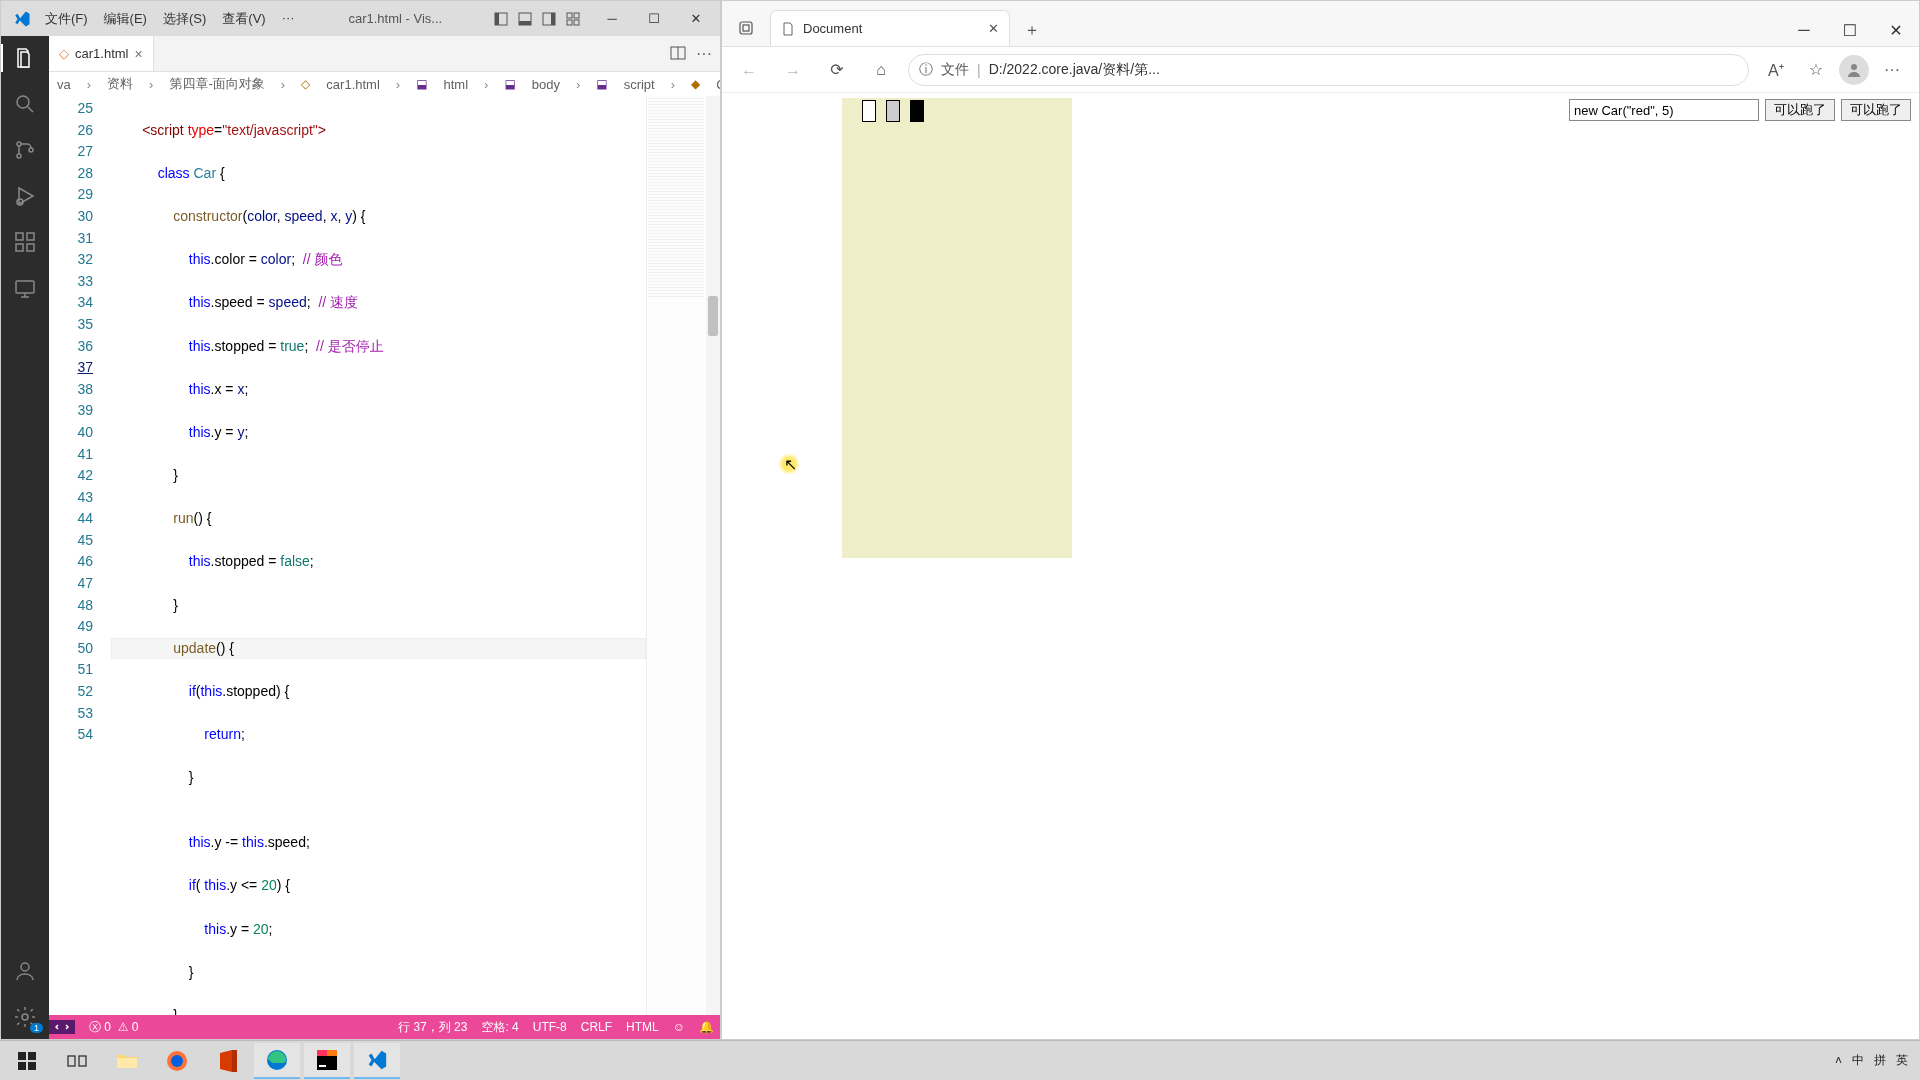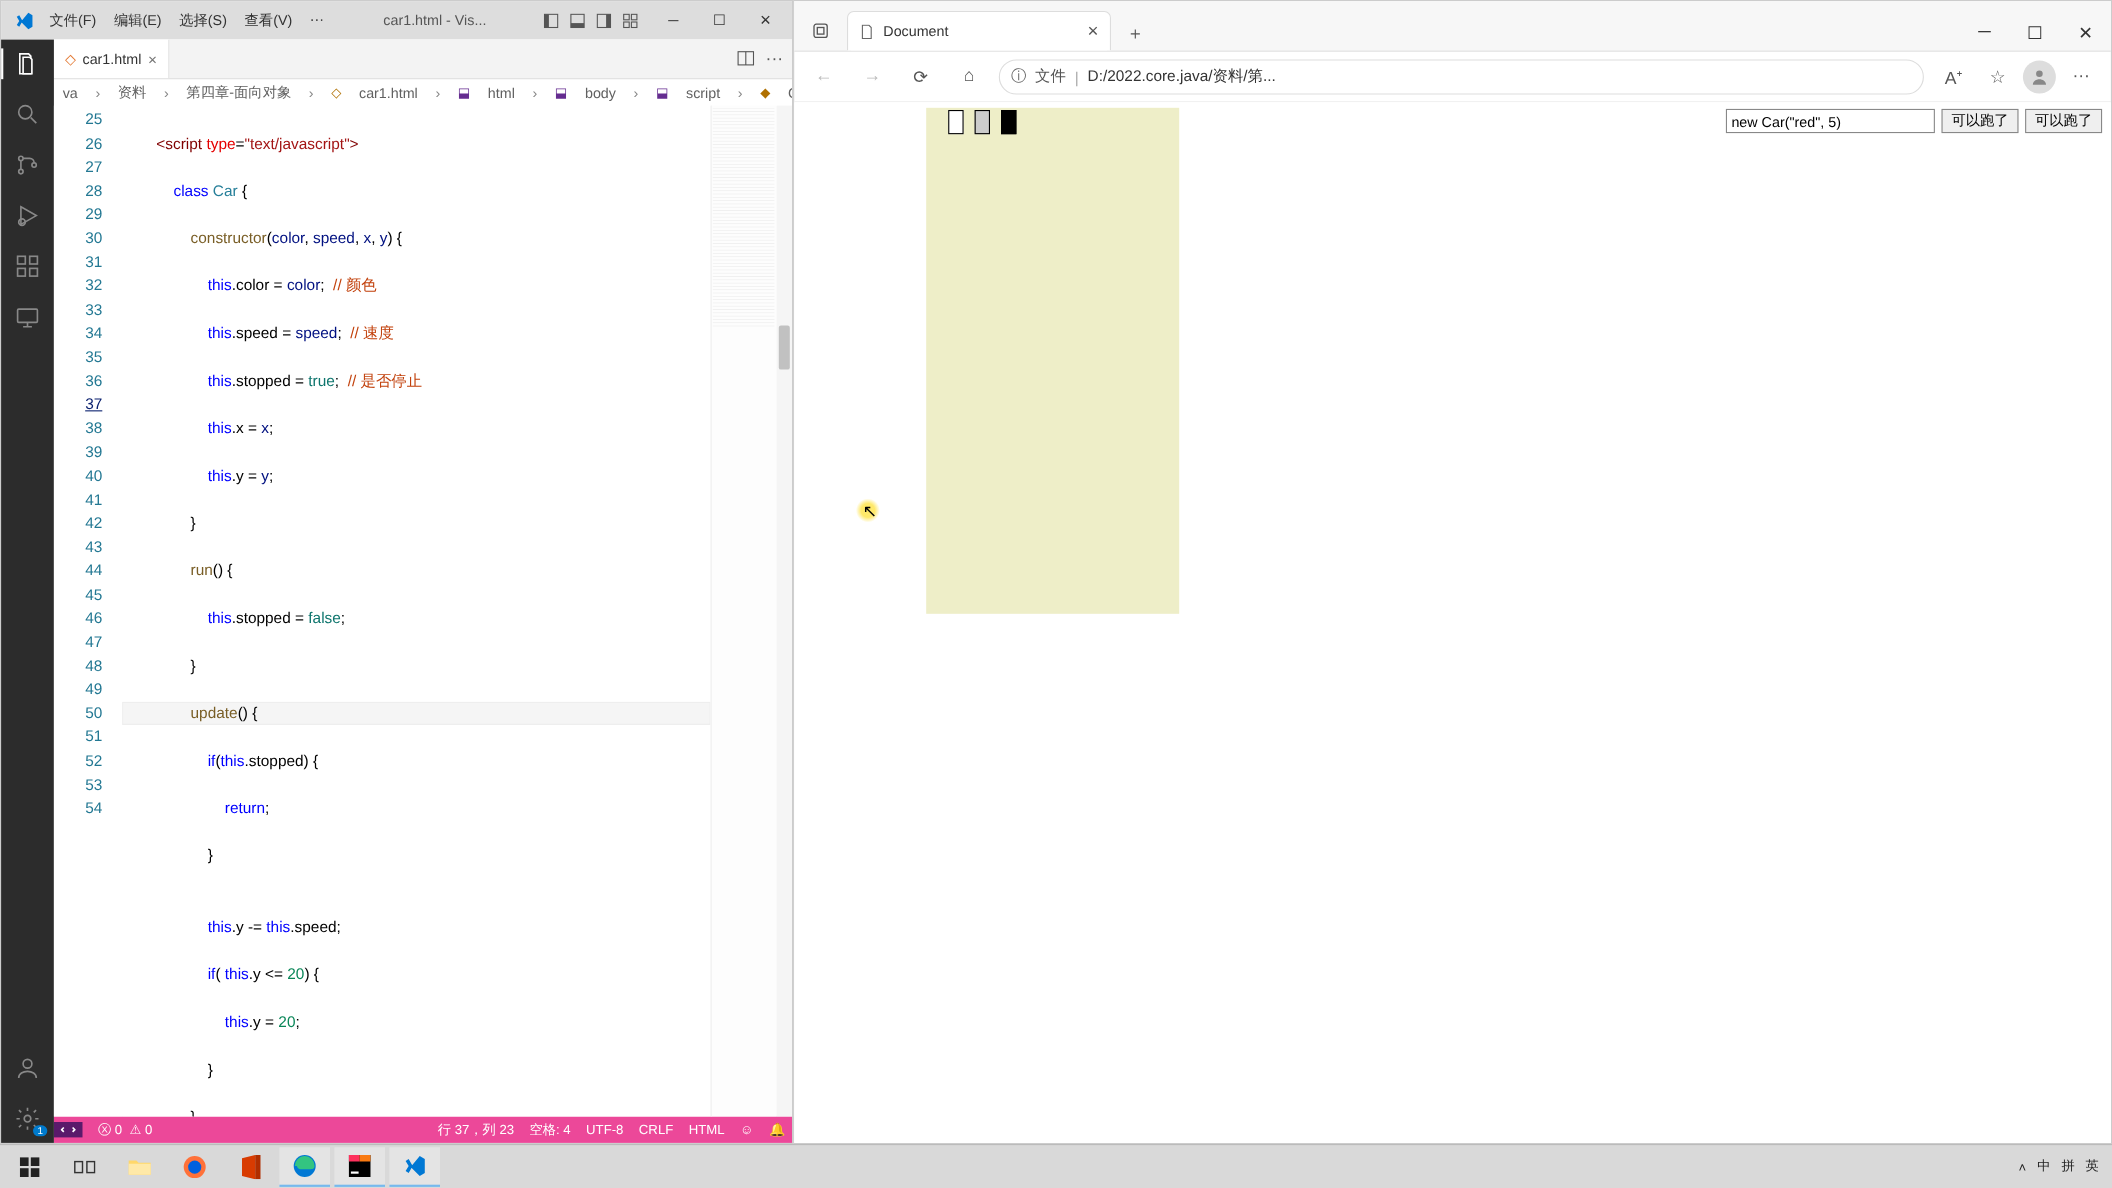--- a/index.html
+++ b/index.html
@@ -50,21 +50,21 @@
 .minimap .mm { position:absolute; top:2px; right:2px; width:56px; height:200px; background: linear-gradient(#ddd 1px, transparent 1px) 0 0/4px 3px; opacity:.4;}
 .scrollbar-right { width:14px; background:#f5f5f5; position:relative;}
 .scrollbar-right .thumb { position:absolute; left:2px; top:200px; width:10px; height:40px; background:#c1c1c1; border-radius:2px;}
 
 .tok-kw { color: #0000ff; }
 .tok-type { color: #267f99; }
 .tok-fn { color: #795e26; }
 .tok-var { color: #001080; }
 .tok-str { color: #a31515; }
 .tok-num { color: #098658; }
-.tok-cmt { color: #c2410c; }
+.tok-cmt { color: #a21caf; }
 .tok-bool { color: #0f766e; }
 .tok-attr { color: #e50000; }
 .tok-tag { color: #800000; }
 
 .statusbar { height: 24px; background: #ec4899; color: #fff; display: flex; align-items: center; font-size: 12px; padding: 0 6px; gap: 14px;}
 .statusbar .left { display:flex; align-items:center; gap: 10px;}
 .statusbar .remote { background: #5a1a6b; height:100%; display:flex; align-items:center; padding: 0 6px; margin-left:-6px; margin-right:4px;}
 .statusbar .right { margin-left: auto; display:flex; gap: 14px; align-items:center;}
 
 

